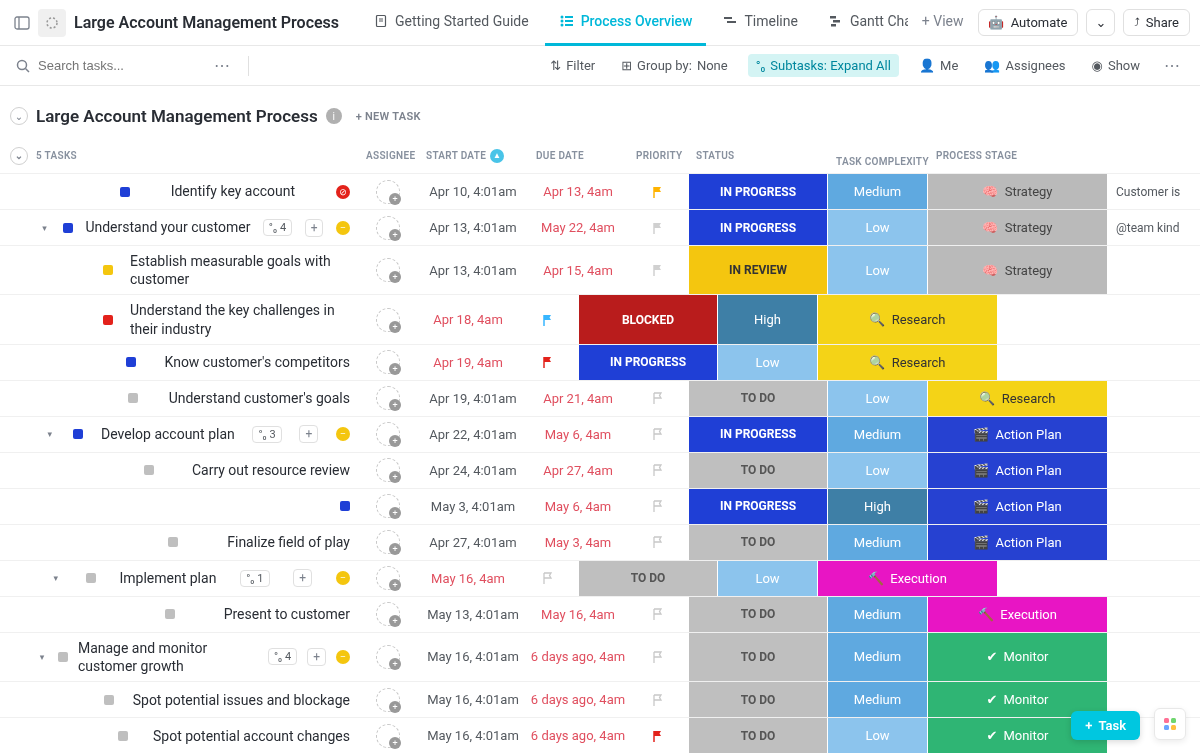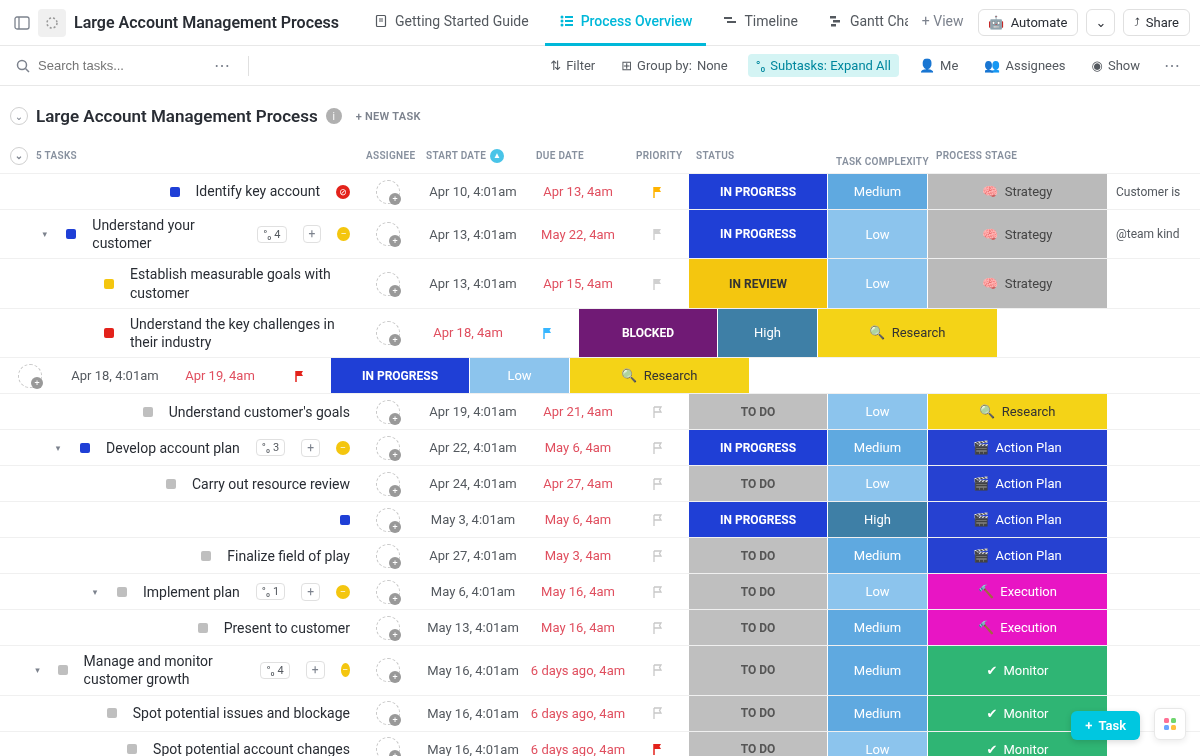--- a/index.html
+++ b/index.html
@@ -44,21 +44,21 @@
 .col-prio { flex: 0 0 60px; }
 .col-status { flex: 0 0 140px; }
 .col-complex { flex: 0 0 100px; margin-top: 12px; }
 .col-stage { flex: 0 0 180px; }
 .col-extra { flex: 1; font-size: 12px; color: #54595f; padding-left: 8px; text-transform: none; font-weight: 400; letter-spacing: 0; }
 .sort-ind { display: inline-flex; width: 14px; height: 14px; background: #49c4e8; border-radius: 50%; color: #fff; align-items: center; justify-content: center; font-size: 8px; margin-left: 4px; vertical-align: middle; }
 
 
 .row { display: flex; align-items: stretch; min-height: 36px; border-top: 1px solid #f0f0f0; }
 .row .cell { display: flex; align-items: center; justify-content: center; font-size: 13px; }
-.row .cell-name { flex: 0 0 358px; justify-content: flex-end; gap: 16px; padding-right: 8px; }
+.row .cell-name { flex: 0 0 358px; justify-content: space-between; gap: 4px; padding-right: 8px; }
 .row .indent { display: inline-block; }
 .row .expand { width: 12px; display: inline-flex; justify-content: center; color: #7c828d; font-size: 9px; cursor: pointer; }
 .row .statbox { width: 10px; height: 10px; border-radius: 2px; flex-shrink: 0; }
 .row .tname { font-size: 14px; color: #292d34; cursor: pointer; line-height: 1.3; padding: 6px 0; }
 .row .subtag { display: inline-flex; align-items: center; gap: 3px; border: 1px solid #e0e0e0; border-radius: 4px; padding: 1px 5px; font-size: 11px; color: #54595f; }
 .row .plus-sub { display: inline-flex; border: 1px solid #e0e0e0; border-radius: 4px; padding: 1px 5px; font-size: 12px; color: #7c828d; cursor: pointer; }
 .row .minicircle { width: 14px; height: 14px; border-radius: 50%; display: inline-flex; align-items: center; justify-content: center; font-size: 9px; color: #fff; }
 .row .cell-assignee { flex: 0 0 60px; }
 .row .avatar { width: 24px; height: 24px; border: 1px dashed #c8c8c8; border-radius: 50%; position: relative; }
 .row .avatar::after { content: "+"; position: absolute; bottom: -2px; right: -2px; width: 12px; height: 12px; background: #999; color: #fff; border-radius: 50%; font-size: 9px; display: flex; align-items: center; justify-content: center; }
@@ -324,33 +324,39 @@
       </div>
     <div class="cell cell-due">Apr 18, 4am</div>
     <div class="cell cell-prio">
         <span class="flag">
           <svg width="14" height="14" viewBox="0 0 14 14">
             <path d="M3 2v11" stroke="#37b6ff" stroke-width="1.5"></path>
             <path d="M3 2h7l-1.5 2.5L10 7H3z" fill="#37b6ff"></path>
           </svg>
         </span>
       </div>
-    <div class="cell cell-status" style="background:#701a75;color:#fff">BLOCKED</div>
+    <div class="cell cell-status" style="background:#b91c1c;color:#fff">BLOCKED</div>
     <div class="cell cell-complex" style="background:#3e7fa6">High</div>
     <div class="cell cell-stage" style="background:#f4d317;color:#333">
         <span>🔍</span>
         <span>Research</span>
       </div>
     <div class="cell cell-extra"></div>
   </div>
     <div class="row">
-    <div class="cell cell-assignee">
-        <div class="avatar"></div>
-      </div>
-    <div class="cell cell-start">Apr 18, 4:01am</div>
+    <div class="cell cell-name">
+      <span class="indent" style="width:56px"></span>
+      <span class="expand"></span>
+      <span class="statbox" style="background:#1f3fd6"></span>
+      <span class="tname" style="max-width:220px">Know customer's competitors</span>
+
+    </div>
+    <div class="cell cell-assignee">
+        <div class="avatar"></div>
+      </div>
     <div class="cell cell-due">Apr 19, 4am</div>
     <div class="cell cell-prio">
         <span class="flag">
           <svg width="14" height="14" viewBox="0 0 14 14">
             <path d="M3 2v11" stroke="#e3221b" stroke-width="1.5"></path>
             <path d="M3 2h7l-1.5 2.5L10 7H3z" fill="#e3221b"></path>
           </svg>
         </span>
       </div>
     <div class="cell cell-status" style="background:#1f3fd6;color:#fff">IN PROGRESS</div>
@@ -508,21 +514,20 @@
       <span class="expand">▾</span>
       <span class="statbox" style="background:#bfbfbf"></span>
       <span class="tname" style="max-width:180px">Implement plan</span>
       <span class="subtag"><span>°₀</span>1</span>
         <span class="plus-sub">+</span>
       <span class="minicircle" style="background:#f4c60f">–</span>
     </div>
     <div class="cell cell-assignee">
         <div class="avatar"></div>
       </div>
-    <div class="cell cell-start">May 6, 4:01am</div>
     <div class="cell cell-due">May 16, 4am</div>
     <div class="cell cell-prio">
         <span class="flag">
           <svg width="14" height="14" viewBox="0 0 14 14">
             <path d="M3 2v11M3 2h7l-1.5 2.5L10 7H3" fill="none" stroke="#c8c8c8" stroke-width="1.3"></path>
           </svg>
         </span>
       </div>
     <div class="cell cell-status" style="background:#bfbfbf;color:#555">TO DO</div>
     <div class="cell cell-complex" style="background:#8cc4ed">Low</div>

